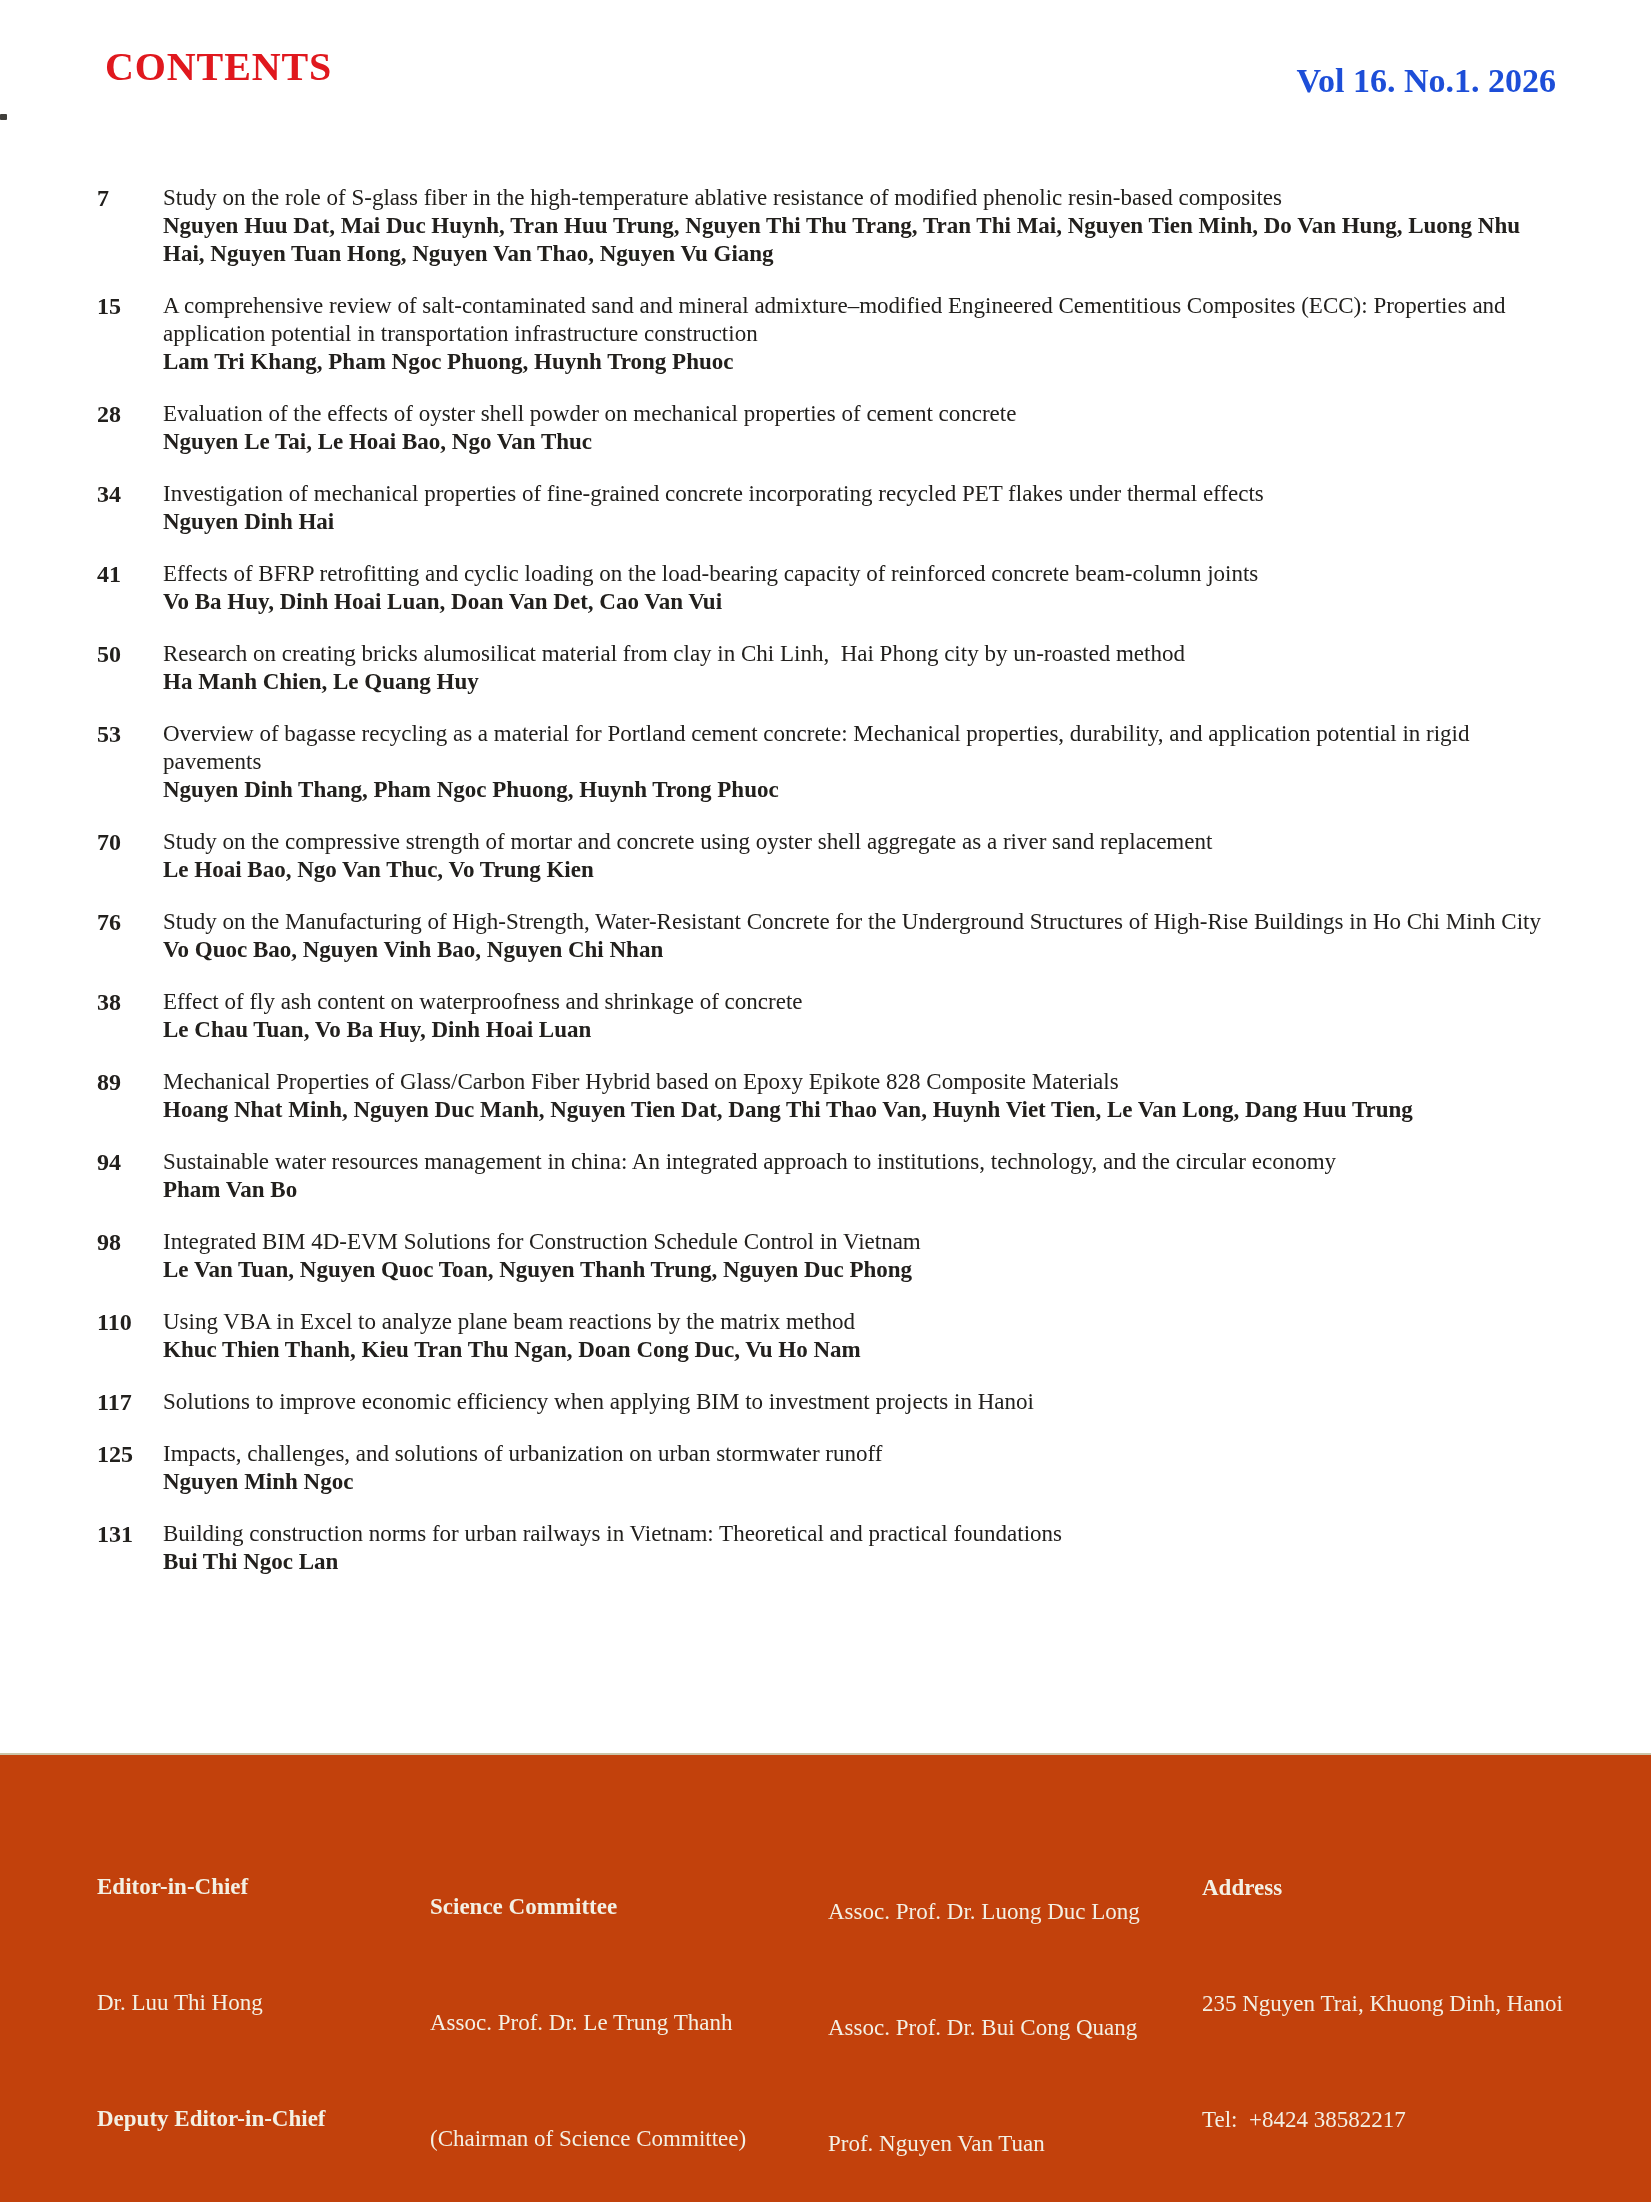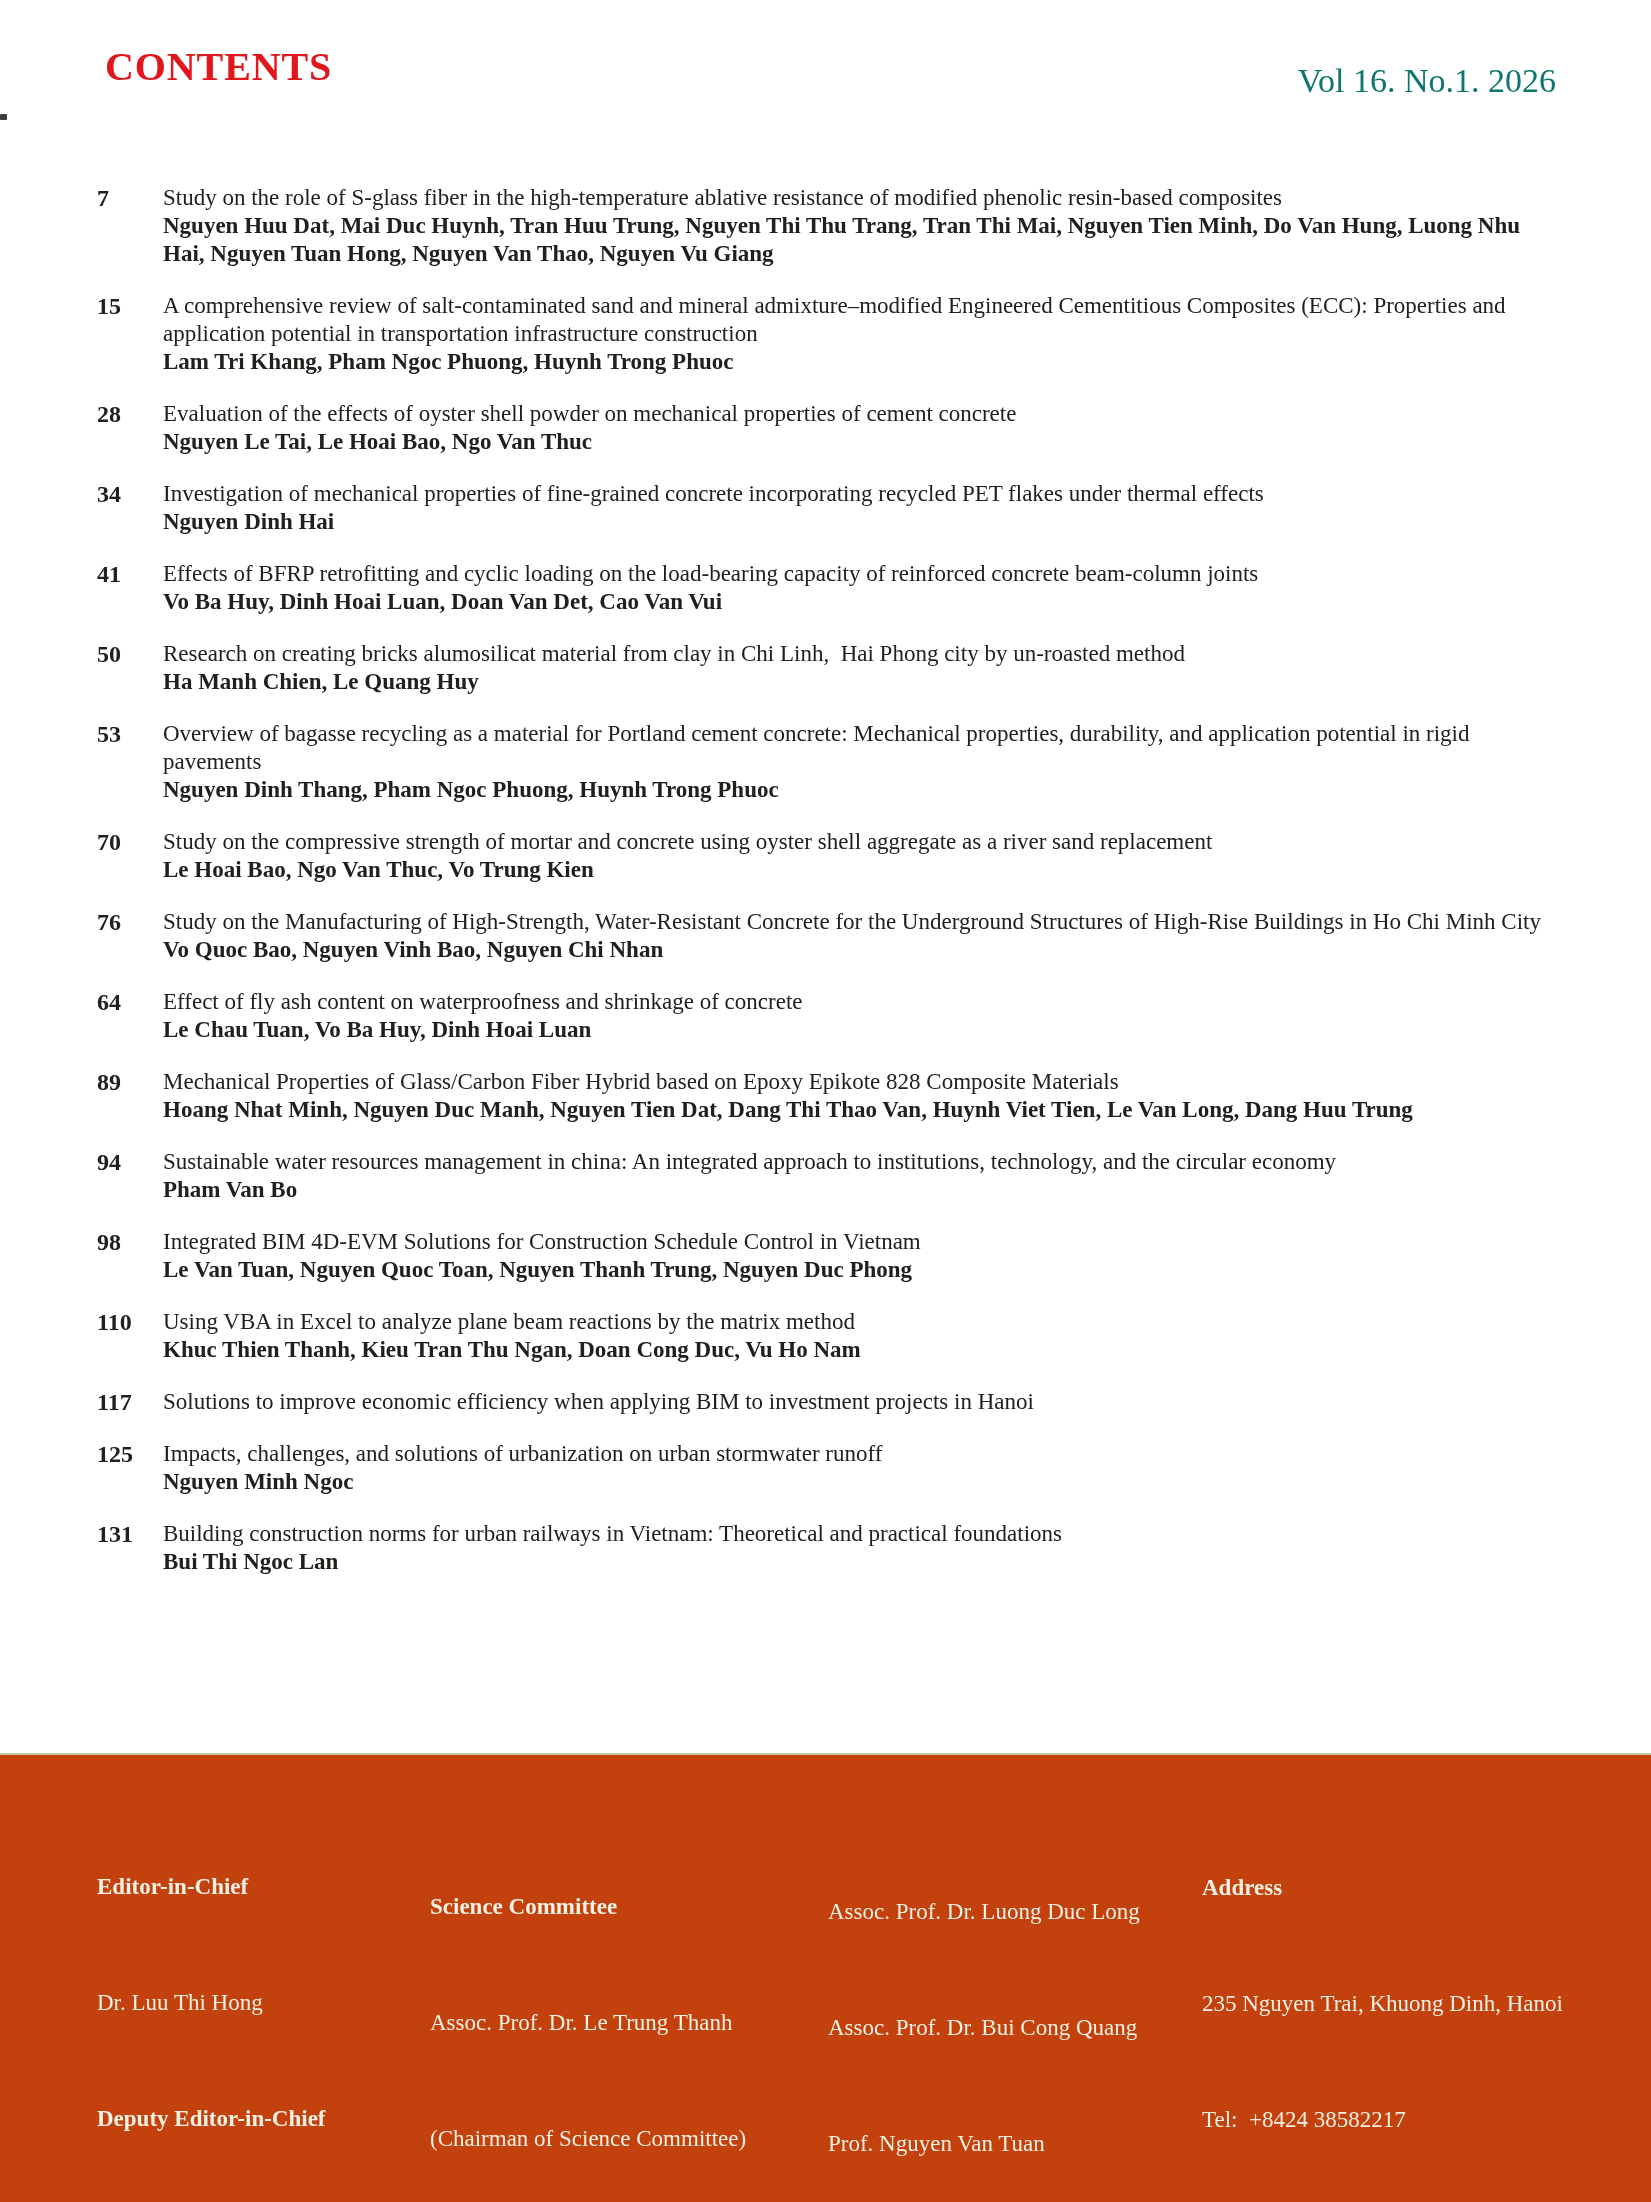--- a/index.html
+++ b/index.html
@@ -16,22 +16,22 @@
     background:#403e3a; border-radius:0.9px;
   }
   
   .page-title {
     position:absolute; left:105px; top:43px;
     font-size:40px; font-weight:700; letter-spacing:0.9px;
     color:#e0181e;
   }
   .issue-label {
     position:absolute; right:96px; top:62px;
-    font-size:34px; font-weight:400;
-    color:#0f766e;
+    font-size:34px; font-weight:700;
+    color:#1d4ed8;
   }
   
   .toc {
     position:absolute; left:97px; top:184px; width:1467px;
   }
   .entry { display:flex; margin-bottom:24px; }
   .pnum {
     flex:0 0 66px; font-weight:700; font-size:24px; line-height:28px;
     color:#22201d;
   }
@@ -133,21 +133,21 @@
 
   <div class="entry">
     <div class="pnum">76</div>
     <div class="etext">
       <div class="etitle">Study on the Manufacturing of High-Strength, Water-Resistant Concrete for the Underground Structures of High-Rise Buildings in Ho Chi Minh City</div>
       <div class="eauthors">Vo Quoc Bao, Nguyen Vinh Bao, Nguyen Chi Nhan</div>
     </div>
   </div>
 
   <div class="entry">
-    <div class="pnum">64</div>
+    <div class="pnum">38</div>
     <div class="etext">
       <div class="etitle">Effect of fly ash content on waterproofness and shrinkage of concrete</div>
       <div class="eauthors">Le Chau Tuan, Vo Ba Huy, Dinh Hoai Luan</div>
     </div>
   </div>
 
   <div class="entry">
     <div class="pnum">89</div>
     <div class="etext">
       <div class="etitle">Mechanical Properties of Glass/Carbon Fiber Hybrid based on Epoxy Epikote 828 Composite Materials</div>

